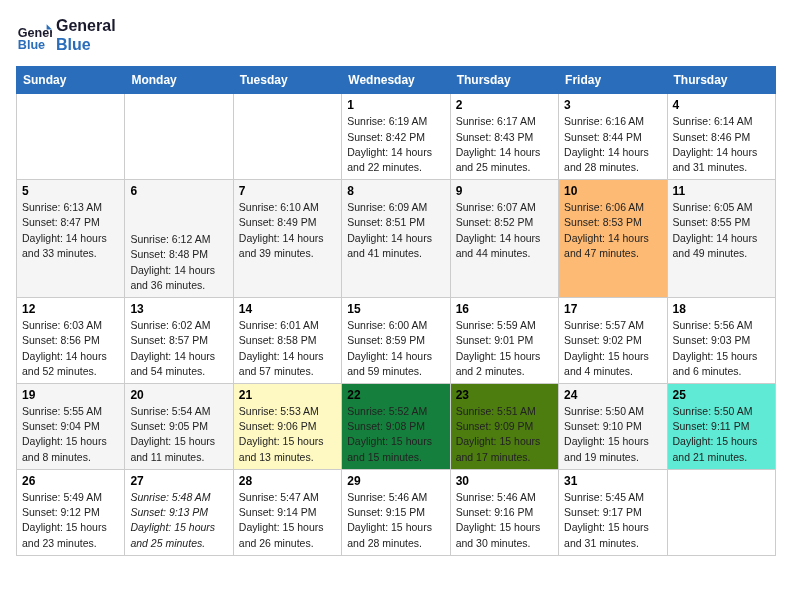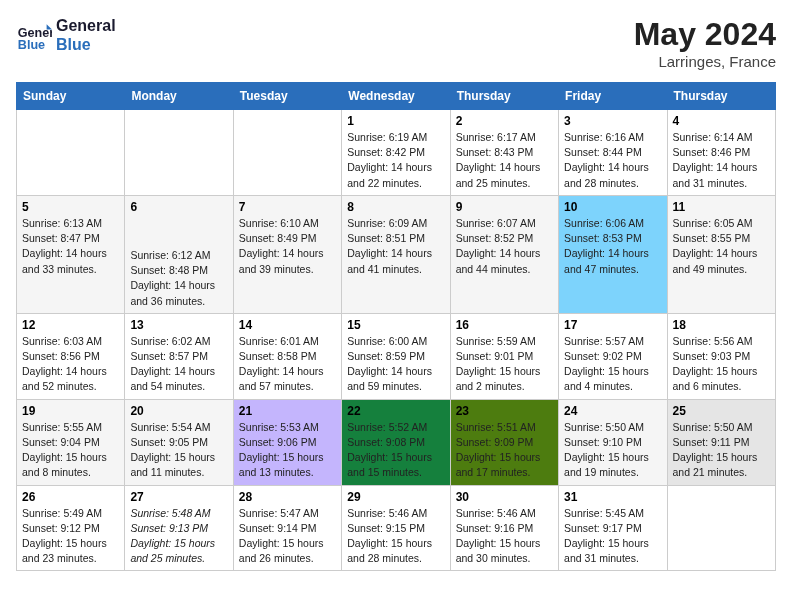--- a/index.html
+++ b/index.html
@@ -86,24 +86,20 @@
     <svg class="logo-icon" viewBox="0 0 40 40" xmlns="http://www.w3.org/2000/svg">
       <text x="2" y="22" font-size="14" font-weight="bold" fill="#1a1a2e" font-family="Arial">General</text>
       <text x="2" y="36" font-size="14" font-weight="bold" fill="#2a6ebb" font-family="Arial">Blue</text>
       <polygon points="34,8 40,14 34,14" fill="#2a6ebb"></polygon>
     </svg>
     <div style="display:flex; flex-direction:column; line-height:1.2;">
       <span style="font-size:16px; font-weight:bold; color:#1a1a2e;">General</span>
       <span style="font-size:16px; font-weight:bold; color:#2a6ebb;">Blue</span>
     </div>
   </div>
-  <div class="title-block">
-    <div class="month-year">May 2024</div>
-    <div class="location">Larringes, France</div>
-  </div>
 </div>
 
 <table class="calendar">
   <thead>
     <tr>
     <th>Sunday</th>
         <th>Monday</th>
         <th>Tuesday</th>
         <th>Wednesday</th>
         <th>Thursday</th>
@@ -174,21 +170,21 @@
 Daylight: 14 hours
 and 41 minutes.</div>
         </td>
         <td style="background: rgb(245, 245, 245);">
           <span class="day-number">9</span>
           <div class="day-info" style="white-space: pre-line;">Sunrise: 6:07 AM
 Sunset: 8:52 PM
 Daylight: 14 hours
 and 44 minutes.</div>
         </td>
-        <td style="background: #7dd3fc;">
+        <td style="background: #fdba74;">
           <span class="day-number">10</span>
           <div class="day-info" style="white-space: pre-line;">Sunrise: 6:06 AM
 Sunset: 8:53 PM
 Daylight: 14 hours
 and 47 minutes.</div>
         </td>
         <td style="background: rgb(245, 245, 245);">
           <span class="day-number">11</span>
           <div class="day-info" style="white-space: pre-line;">Sunrise: 6:05 AM
 Sunset: 8:55 PM
@@ -255,21 +251,21 @@
 Daylight: 15 hours
 and 8 minutes.</div>
         </td>
         <td style="background: rgb(245, 245, 245);">
           <span class="day-number">20</span>
           <div class="day-info" style="white-space: pre-line;">Sunrise: 5:54 AM
 Sunset: 9:05 PM
 Daylight: 15 hours
 and 11 minutes.</div>
         </td>
-        <td style="background: #c4b5fd;">
+        <td style="background: #fef9c3;">
           <span class="day-number">21</span>
           <div class="day-info" style="white-space: pre-line;">Sunrise: 5:53 AM
 Sunset: 9:06 PM
 Daylight: 15 hours
 and 13 minutes.</div>
         </td>
         <td style="background: #15803d;">
           <span class="day-number">22</span>
           <div class="day-info" style="white-space: pre-line;">Sunrise: 5:52 AM
 Sunset: 9:08 PM
@@ -283,21 +279,21 @@
 Daylight: 15 hours
 and 17 minutes.</div>
         </td>
         <td style="background: rgb(245, 245, 245);">
           <span class="day-number">24</span>
           <div class="day-info" style="white-space: pre-line;">Sunrise: 5:50 AM
 Sunset: 9:10 PM
 Daylight: 15 hours
 and 19 minutes.</div>
         </td>
-        <td style="background: #e5e5e5;">
+        <td style="background: #5eead4;">
           <span class="day-number">25</span>
           <div class="day-info" style="white-space: pre-line;">Sunrise: 5:50 AM
 Sunset: 9:11 PM
 Daylight: 15 hours
 and 21 minutes.</div>
         </td>
       </tr>
       <tr>
         <td>
           <span class="day-number">26</span>

